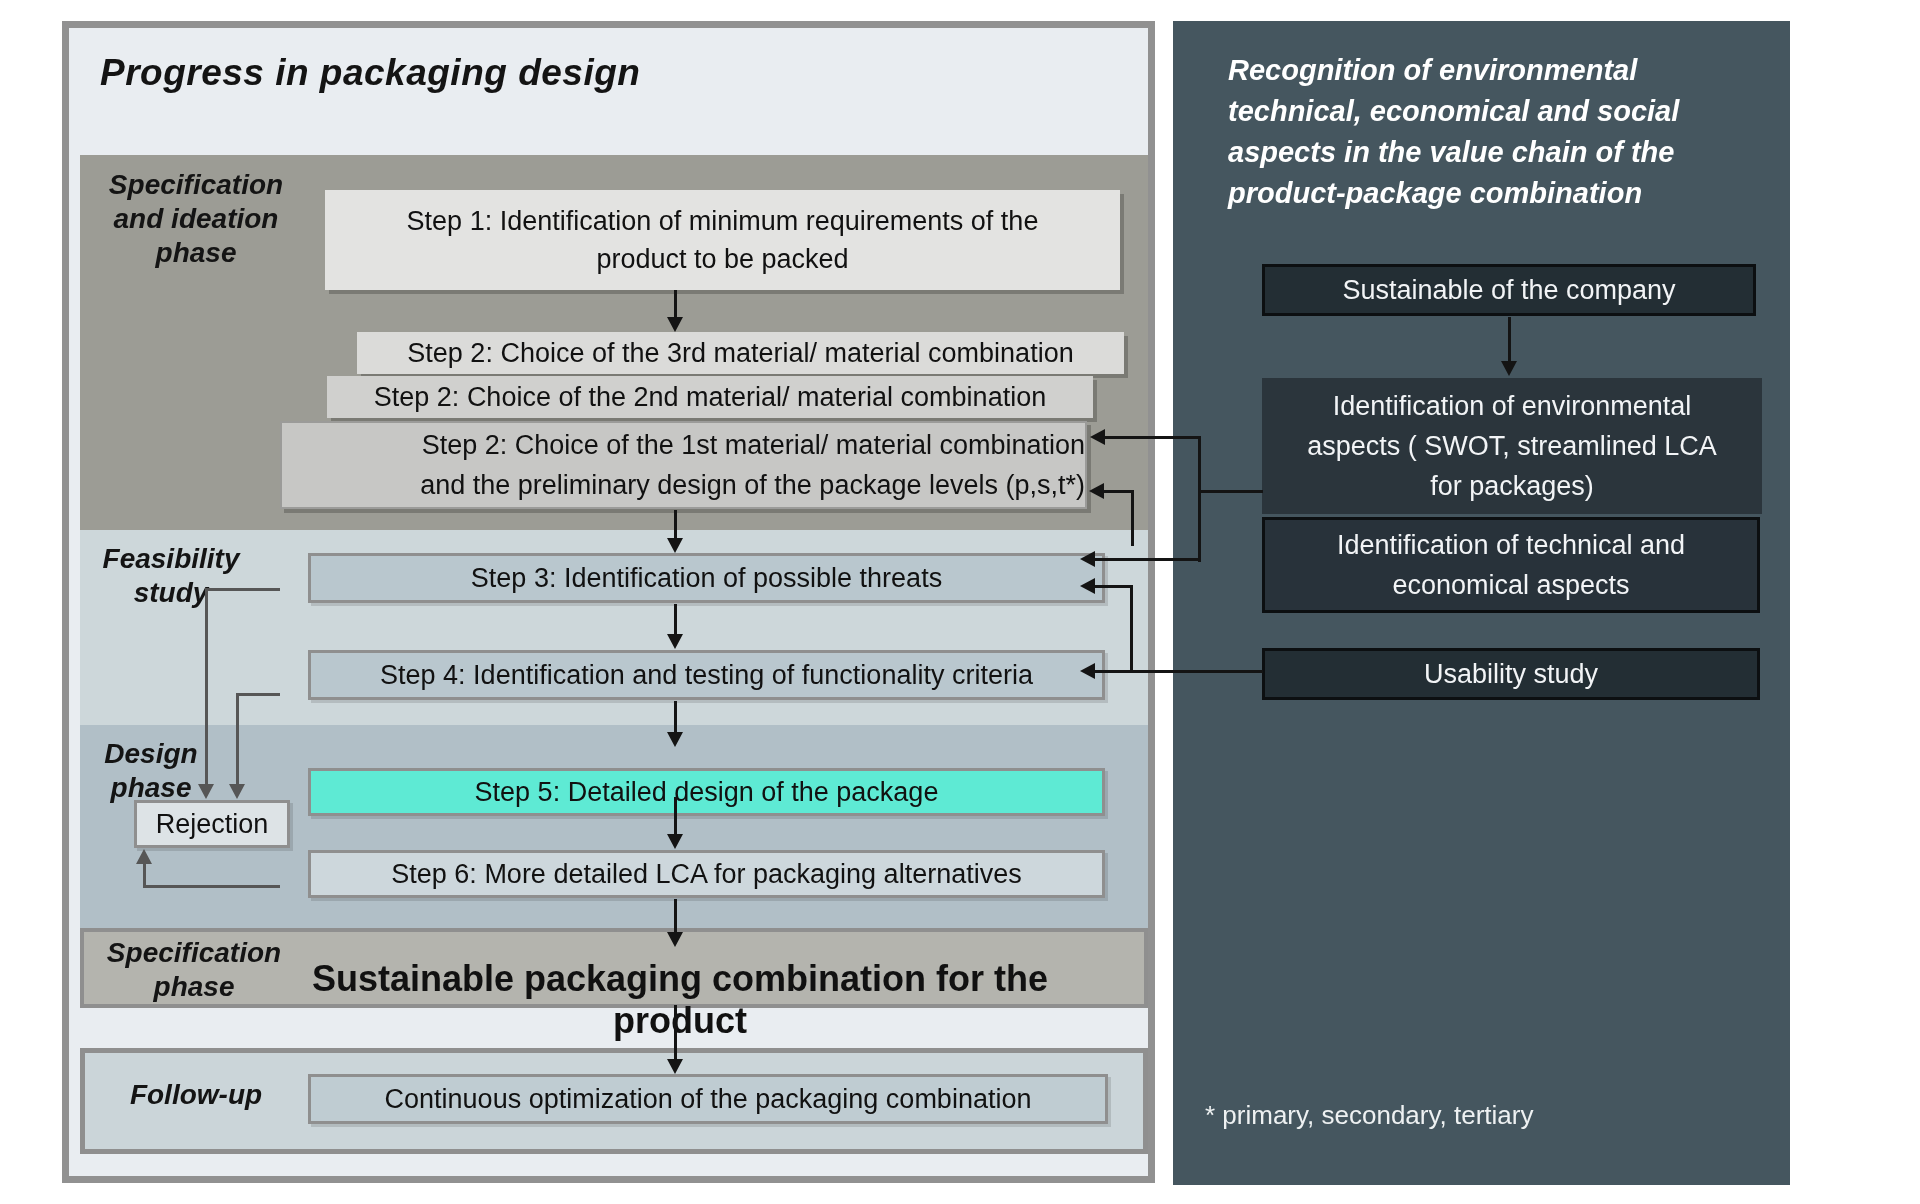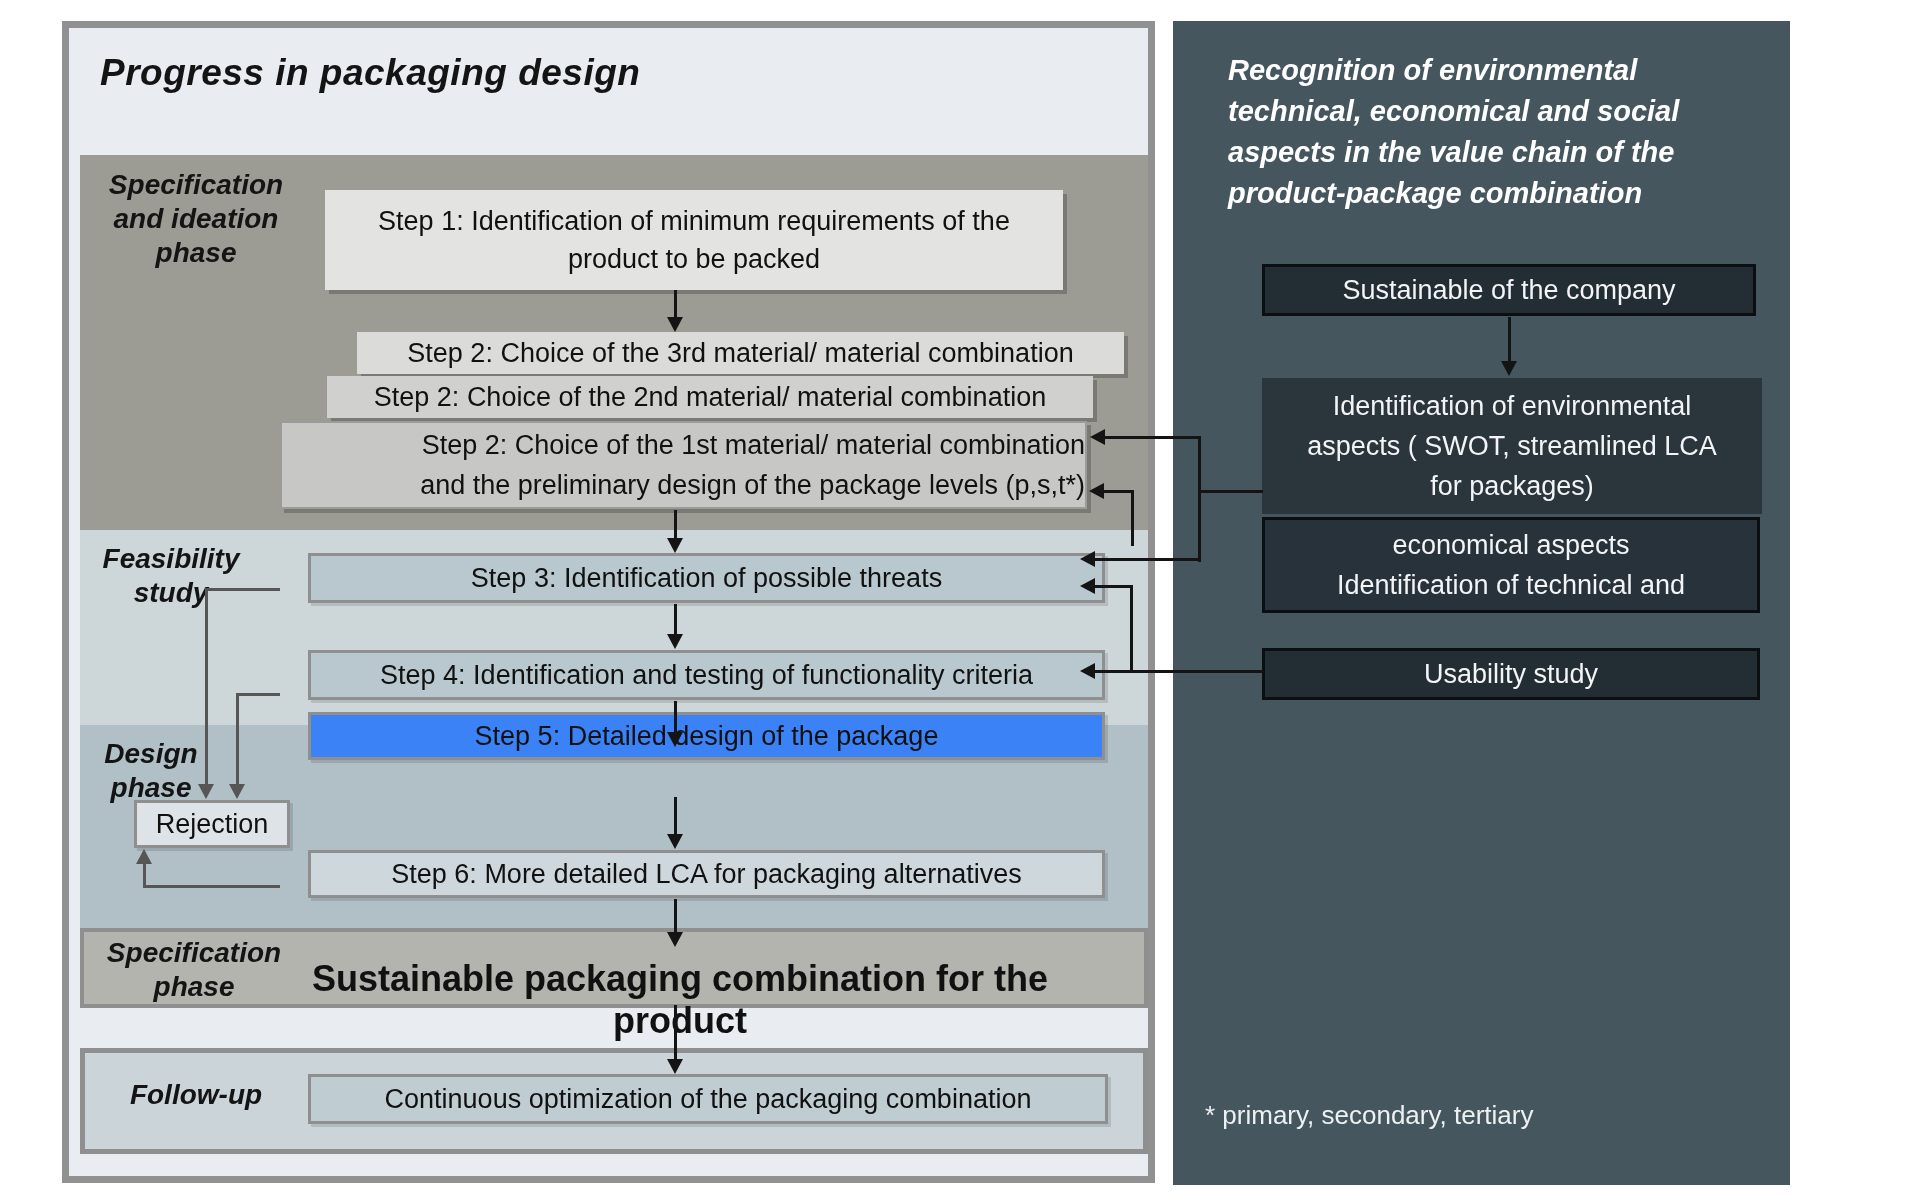--- a/index.html
+++ b/index.html
@@ -29,29 +29,29 @@
 
   .phase-label{position:absolute;font-size:28px;font-weight:bold;font-style:italic;
                color:#141414;line-height:34px;text-align:center;}
 
   
   .box{position:absolute;display:flex;flex-direction:column;justify-content:center;
        align-items:center;box-sizing:border-box;font-size:27px;color:#111111;
        text-align:center;line-height:38px;}
   .shadowed{box-shadow:4px 4px 0 rgba(95,95,90,0.55);}
   .bordered{border:3px solid #8f8f8f;box-shadow:3px 3px 0 rgba(0,0,0,0.12);margin-left:28px;}
-  .b-step1{left:325px;top:190px;width:738px;height:100px;background:#e3e3e1;}
+  .b-step1{left:325px;top:190px;width:795px;height:100px;background:#e3e3e1;}
   .b-step2c{left:357px;top:332px;width:767px;height:42px;background:#dbdbd9;}
   .b-step2b{left:327px;top:376px;width:766px;height:42px;background:#d0d0ce;}
   .b-step2a{left:280px;top:421px;width:807px;height:88px;background:#c7c7c5;
             border:2px solid #9b9b99;align-items:flex-end;padding-left:22px;
             text-align:left;line-height:40px;}
   .b-step3{left:280px;top:553px;width:797px;height:50px;background:#b9c7ce;}
   .b-step4{left:280px;top:650px;width:797px;height:50px;background:#b9c7ce;}
-  .b-step5{left:280px;top:712px;width:797px;height:48px;background:#3b82f6;}
+  .b-step5{left:280px;top:768px;width:797px;height:48px;background:#5eead4;}
   .b-step6{left:280px;top:850px;width:797px;height:48px;background:#cdd7dc;}
   .b-rejection{left:106px;top:800px;width:156px;height:48px;background:#dde3e6;}
   .b-continuous{left:280px;top:1074px;width:800px;height:50px;background:#bfccd2;}
   .sustainable-text{position:absolute;left:300px;top:958px;width:760px;text-align:center;
                     font-size:36px;font-weight:bold;color:#111111;}
 
   
   .dbox{position:absolute;display:flex;flex-direction:column;justify-content:center;
         align-items:center;box-sizing:border-box;font-size:27px;color:#f2f4f6;
         text-align:center;line-height:40px;}
@@ -146,22 +146,22 @@
 
   <div class="dbox dbordered b-strategies">
     <span>Sustainable of the company</span>
   </div>
   <div class="dbox b-env">
     <span>Identification of environmental</span>
     <span>aspects ( SWOT, streamlined LCA</span>
     <span>for packages)</span>
   </div>
   <div class="dbox dbordered b-tech">
+    <span>Identification of technical and</span>
     <span>economical aspects</span>
-    <span>Identification of technical and</span>
   </div>
   <div class="dbox dbordered b-usability">
     <span>Usability study</span>
   </div>
 
   <div class="footnote">* primary, secondary, tertiary</div>
 
   <div class="vline" style="left:674px;top:290px;height:28px;"></div>
   <div class="ah ah-down" style="left:667px;top:317px;"></div>
 

